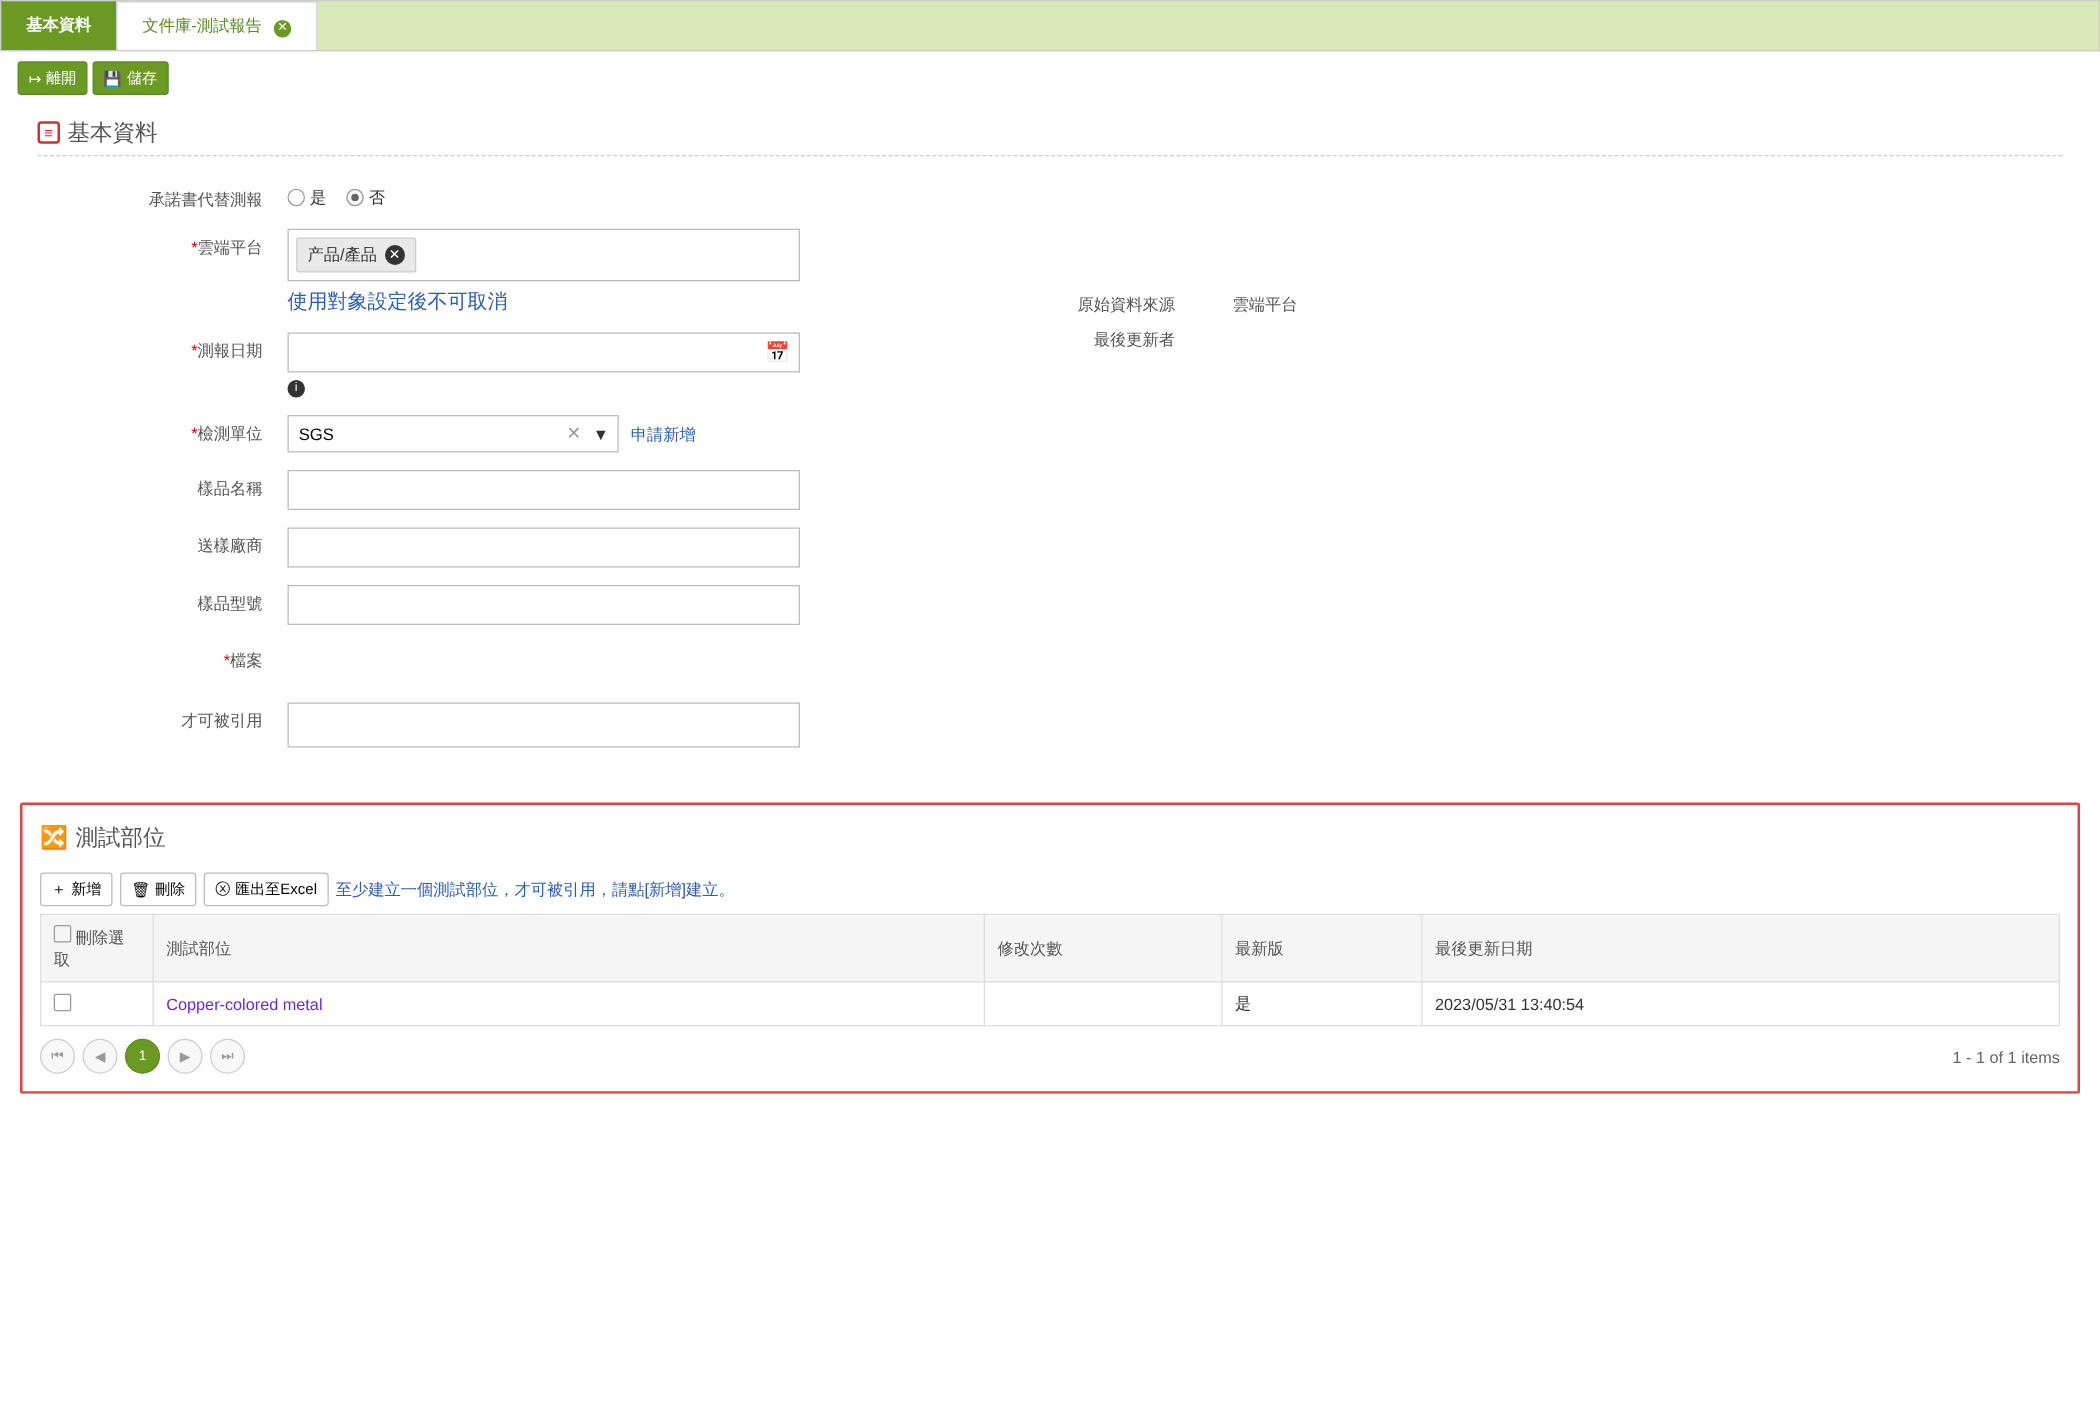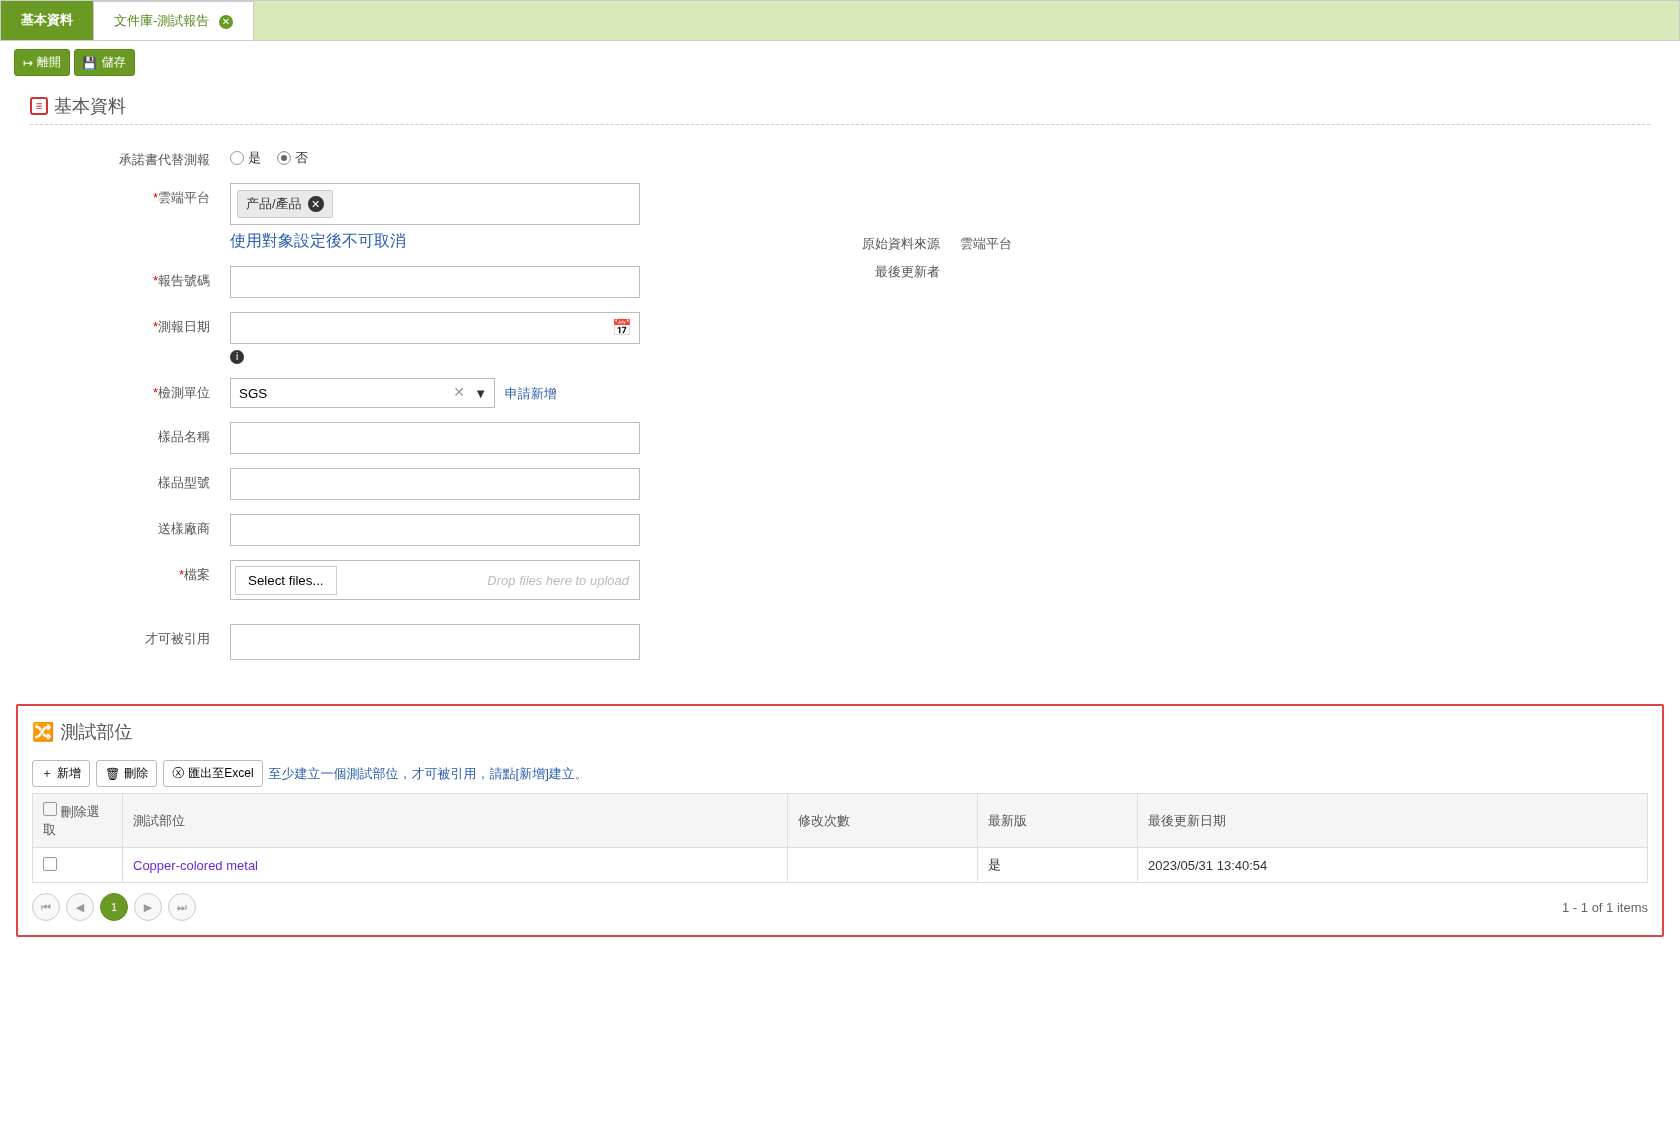--- a/index.html
+++ b/index.html
@@ -47,21 +47,21 @@
 .combo { position: relative; width: 265px; display: inline-block; }
 .combo input { width: 100%; height: 30px; border: 1px solid #bbb; padding: 0 50px 0 8px; }
 .combo .clear { position: absolute; right: 30px; top: 6px; color: #999; cursor: pointer; font-size: 14px; }
 .combo .arrow { position: absolute; right: 8px; top: 8px; cursor: pointer; }
 .link-blue { color: #2a5db0; cursor: pointer; margin-left: 6px; }
 
 .file-drop { border: 1px solid #bbb; width: 410px; height: 40px; display: flex; align-items: center; justify-content: space-between; padding: 4px 10px 4px 4px; }
 .file-btn { border: 1px solid #ccc; background: #fff; padding: 6px 12px; cursor: pointer; }
 .file-hint { color: #bbb; font-style: italic; }
 
-.right-row { display: flex; margin-bottom: 10px; }
+.right-row { display: flex; margin-bottom: 10px; gap: 26px; }
 .right-label { width: 170px; text-align: right; padding-right: 20px; color: #555; }
 .right-val { color: #555; }
 
 .section2 { margin: 20px 16px 0 16px; border: 2px solid #d44; border-radius: 2px; padding: 14px; }
 .section2 .section-title .sec-icon2 { color: #c33; font-size: 18px; }
 
 .grid-toolbar { display: flex; align-items: center; gap: 6px; margin: 16px 0 6px 0; flex-wrap: wrap; }
 .btn-outline { background: #fff; border: 1px solid #bbb; border-radius: 3px; padding: 4px 8px; font-size: 12px; cursor: pointer; display: inline-flex; align-items: center; gap: 4px; }
 .hint-blue { color: #2a5db0; }
 
@@ -129,24 +129,20 @@
           <div class="tag-input">
             <span class="tag">
               <span>产品/產品</span>
               <span class="tag-x">✕</span>
             </span>
           </div>
           <div class="help-text">使用對象設定後不可取消</div>
         </div>
       </div>
 
-      <div class="form-row">
-        <div class="form-label"><span class="req">*</span><span>報告號碼</span></div>
-        <div class="form-field"><input class="text-input" style=""></div>
-      </div>
 
       <div class="form-row">
         <div class="form-label"><span class="req">*</span><span>測報日期</span></div>
         <div class="form-field">
           <div class="date-input">
             <input class="text-input" style="width: 100%;">
             <span class="cal-icon">📅</span>
           </div>
           <span class="info-dot">i</span>
         </div>
@@ -163,37 +159,31 @@
           <span class="link-blue">申請新增</span>
         </div>
       </div>
 
       <div class="form-row">
         <div class="form-label">樣品名稱</div>
         <div class="form-field"><input class="text-input" style=""></div>
       </div>
 
       <div class="form-row">
+        <div class="form-label">送樣廠商</div>
+        <div class="form-field"><input class="text-input" style=""></div>
+      </div>
+
+      <div class="form-row">
         <div class="form-label">樣品型號</div>
         <div class="form-field"><input class="text-input" style=""></div>
       </div>
 
       <div class="form-row">
-        <div class="form-label">送樣廠商</div>
-        <div class="form-field"><input class="text-input" style=""></div>
-      </div>
-
-      <div class="form-row">
         <div class="form-label"><span class="req">*</span><span>檔案</span></div>
-        <div class="form-field">
-          <div class="file-drop">
-            <button class="file-btn">Select files...</button>
-            <span class="file-hint">Drop files here to upload</span>
-          </div>
-        </div>
       </div>
 
       <div class="form-row" style="margin-top:24px">
         <div class="form-label">才可被引用</div>
         <div class="form-field">
             <div class="text-input" style="height:36px"></div>
           </div>
       </div>
 
     </div>

